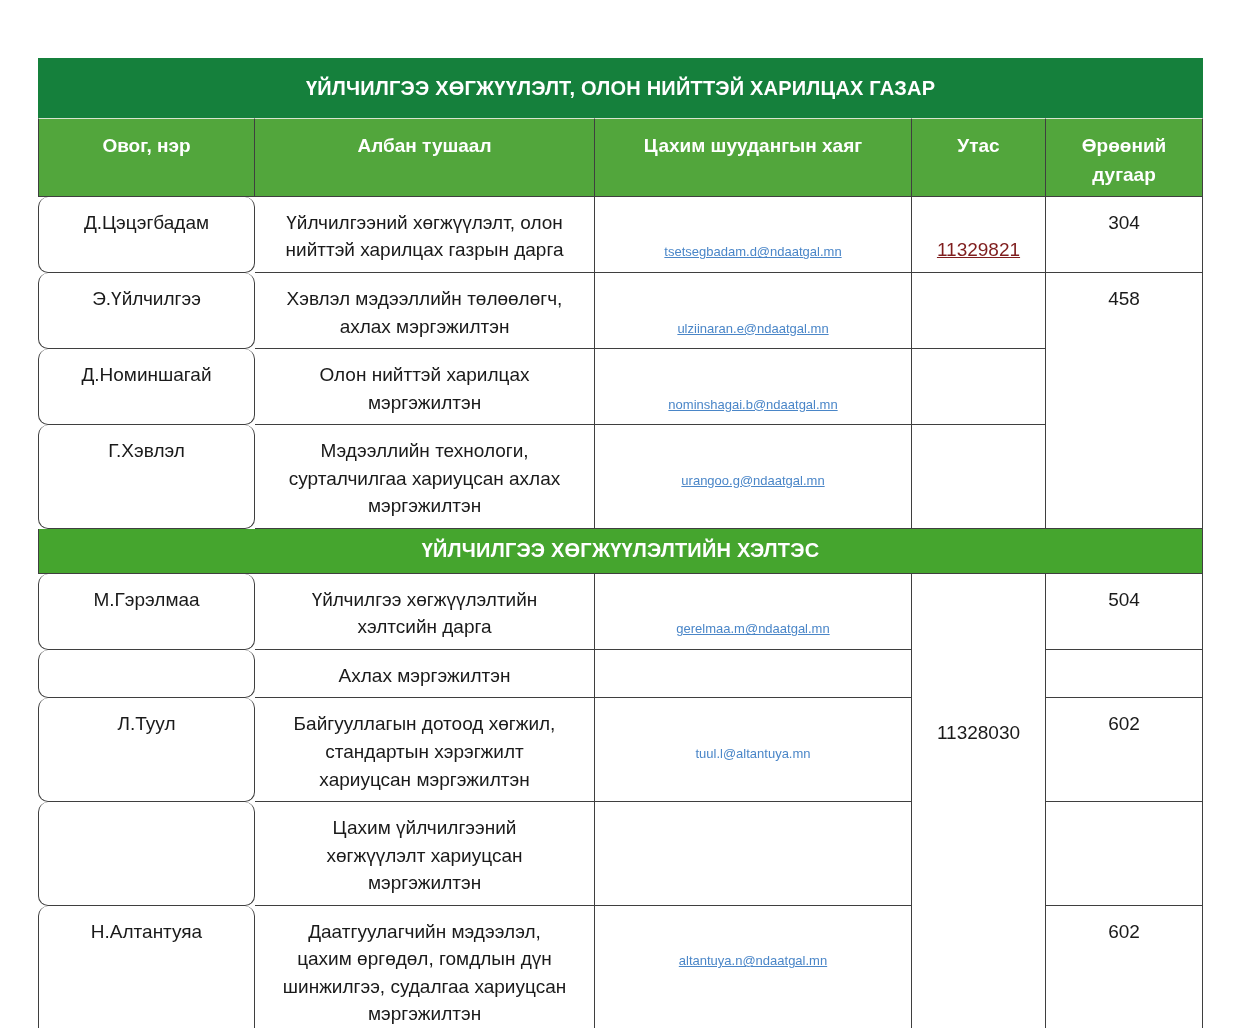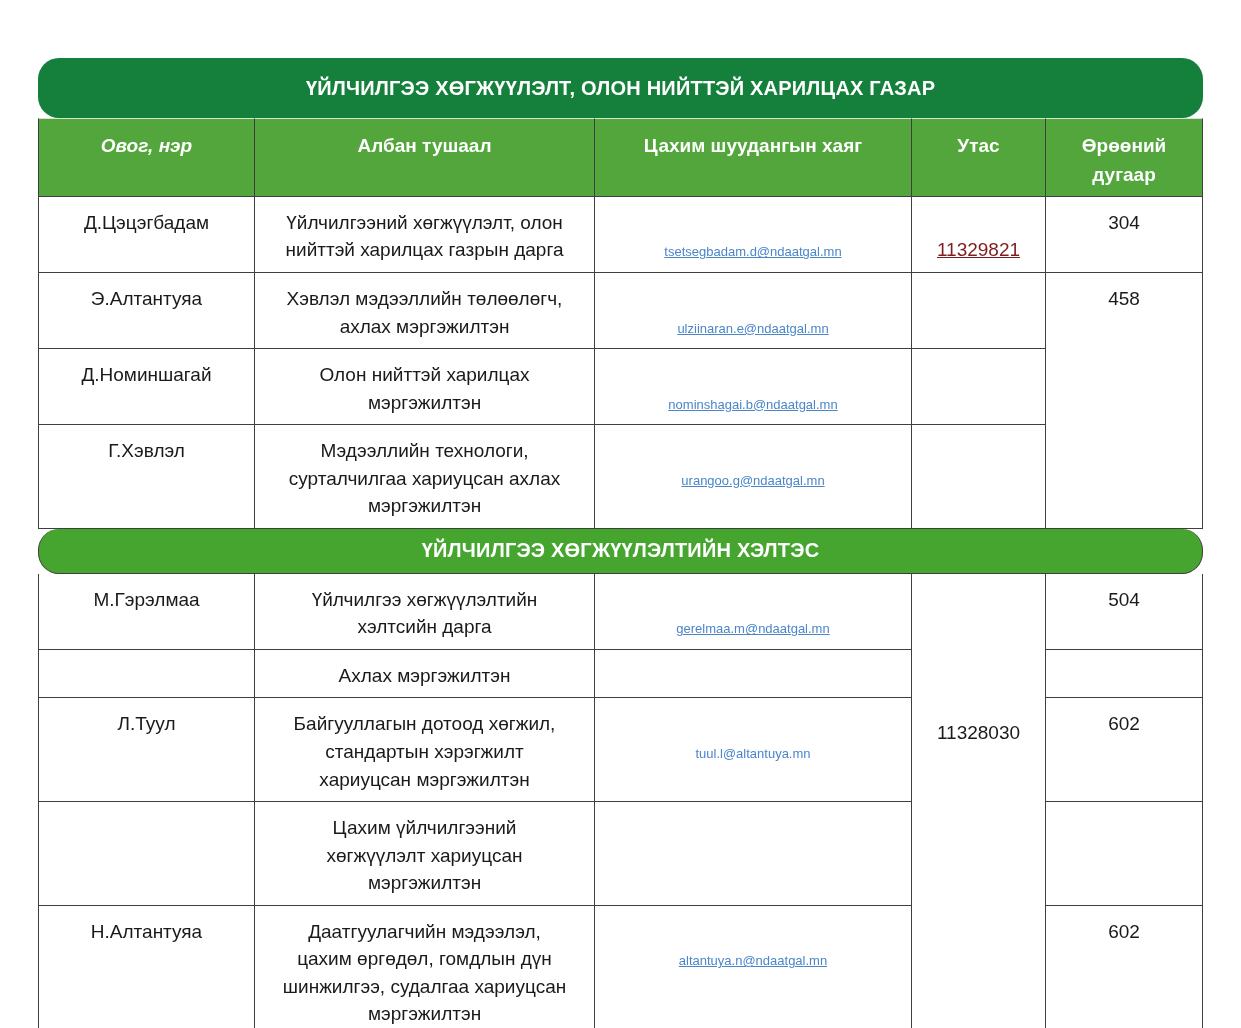--- a/index.html
+++ b/index.html
@@ -17,49 +17,49 @@
     color:#1a1a1a;
   }
   .sheet{position:relative;width:1241px;height:1028px;background:#fff;}
   table.contact{
     position:absolute;left:38px;top:58px;width:1165px;
     border-collapse:separate;border-spacing:0;table-layout:fixed;
   }
   
   td.banner{
     text-align:center;vertical-align:middle;
-    color:#ffffff;font-weight:bold;font-size:20px;letter-spacing:.2px;border-radius:21px;
+    color:#ffffff;font-weight:bold;font-size:20px;letter-spacing:.2px;
   }
   td.banner1{background:var(--banner1_bg);}
   td.banner2{
     background:var(--banner2_bg);
     border-left:1px solid var(--border);
     border-right:1px solid var(--border);
     border-bottom:1px solid var(--border);
     margin-top:24px;
   }
   
   th.colhead{
     background:var(--header_bg);color:#ffffff;font-weight:bold;font-size:19px;
     text-align:center;vertical-align:top;padding:12px 10px 6px;
     line-height:1.55;white-space:pre-line;
     border-right:1px solid var(--border);
     border-bottom:1px solid var(--border);
     border-top:1px solid #d8e4d0;
   }
-  th.colhead.first{border-left:1px solid var(--border);font-style:italic;}
+  th.colhead.first{border-left:1px solid var(--border);}
   
   td.cell{
     background:#ffffff;font-size:19px;line-height:1.45;
     text-align:center;vertical-align:top;padding:12px 12px 8px;
     border-right:1px solid var(--border);
     border-bottom:1px solid var(--border);
     white-space:pre-line;
   }
-  td.cell.first{border-left:1px solid var(--border);}
+  td.cell.first{border-left:1px solid var(--border);border-radius:10px;}
   td.phone-merged{padding-top:145px;}
   a.email{
     color:var(--link_blue);text-decoration:underline;cursor:pointer;
     font-size:13px;word-break:break-all;
   }
   a.email.plain{text-decoration:none;}
   .phone-link{text-decoration:underline;color:#7f1d1d;}
 </style>
 </head>
 <body>
@@ -95,21 +95,21 @@
       <td class="cell">
         <a class="email">tsetsegbadam.d@ndaatgal.mn</a>
       </td>
       <td class="cell">
         <span class="phone-link">11329821</span>
       </td>
       <td class="cell">304</td>
     </tr>
 
     <tr style="height:72px">
-      <td class="cell first">Э.Алтантуяа</td>
+      <td class="cell first">Э.Үйлчилгээ</td>
       <td class="cell">Хэвлэл мэдээллийн төлөөлөгч,
 ахлах мэргэжилтэн</td>
       <td class="cell">
         <a class="email">ulziinaran.e@ndaatgal.mn</a>
       </td>
       <td class="cell"></td>
       <td class="cell" rowspan="3">458</td>
     </tr>
 
     <tr style="height:71px">

